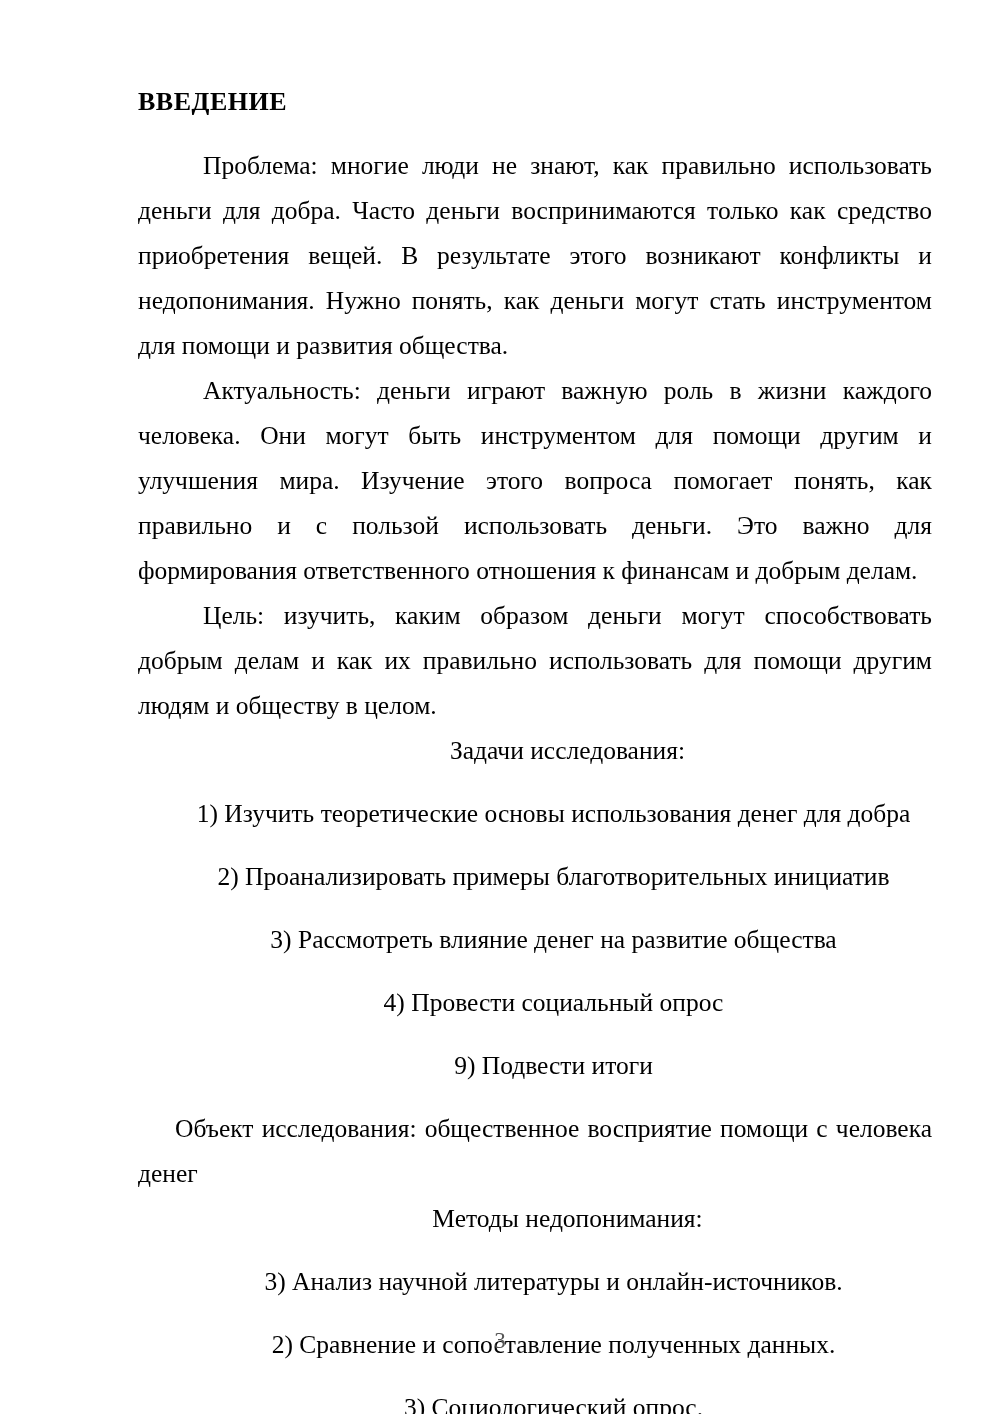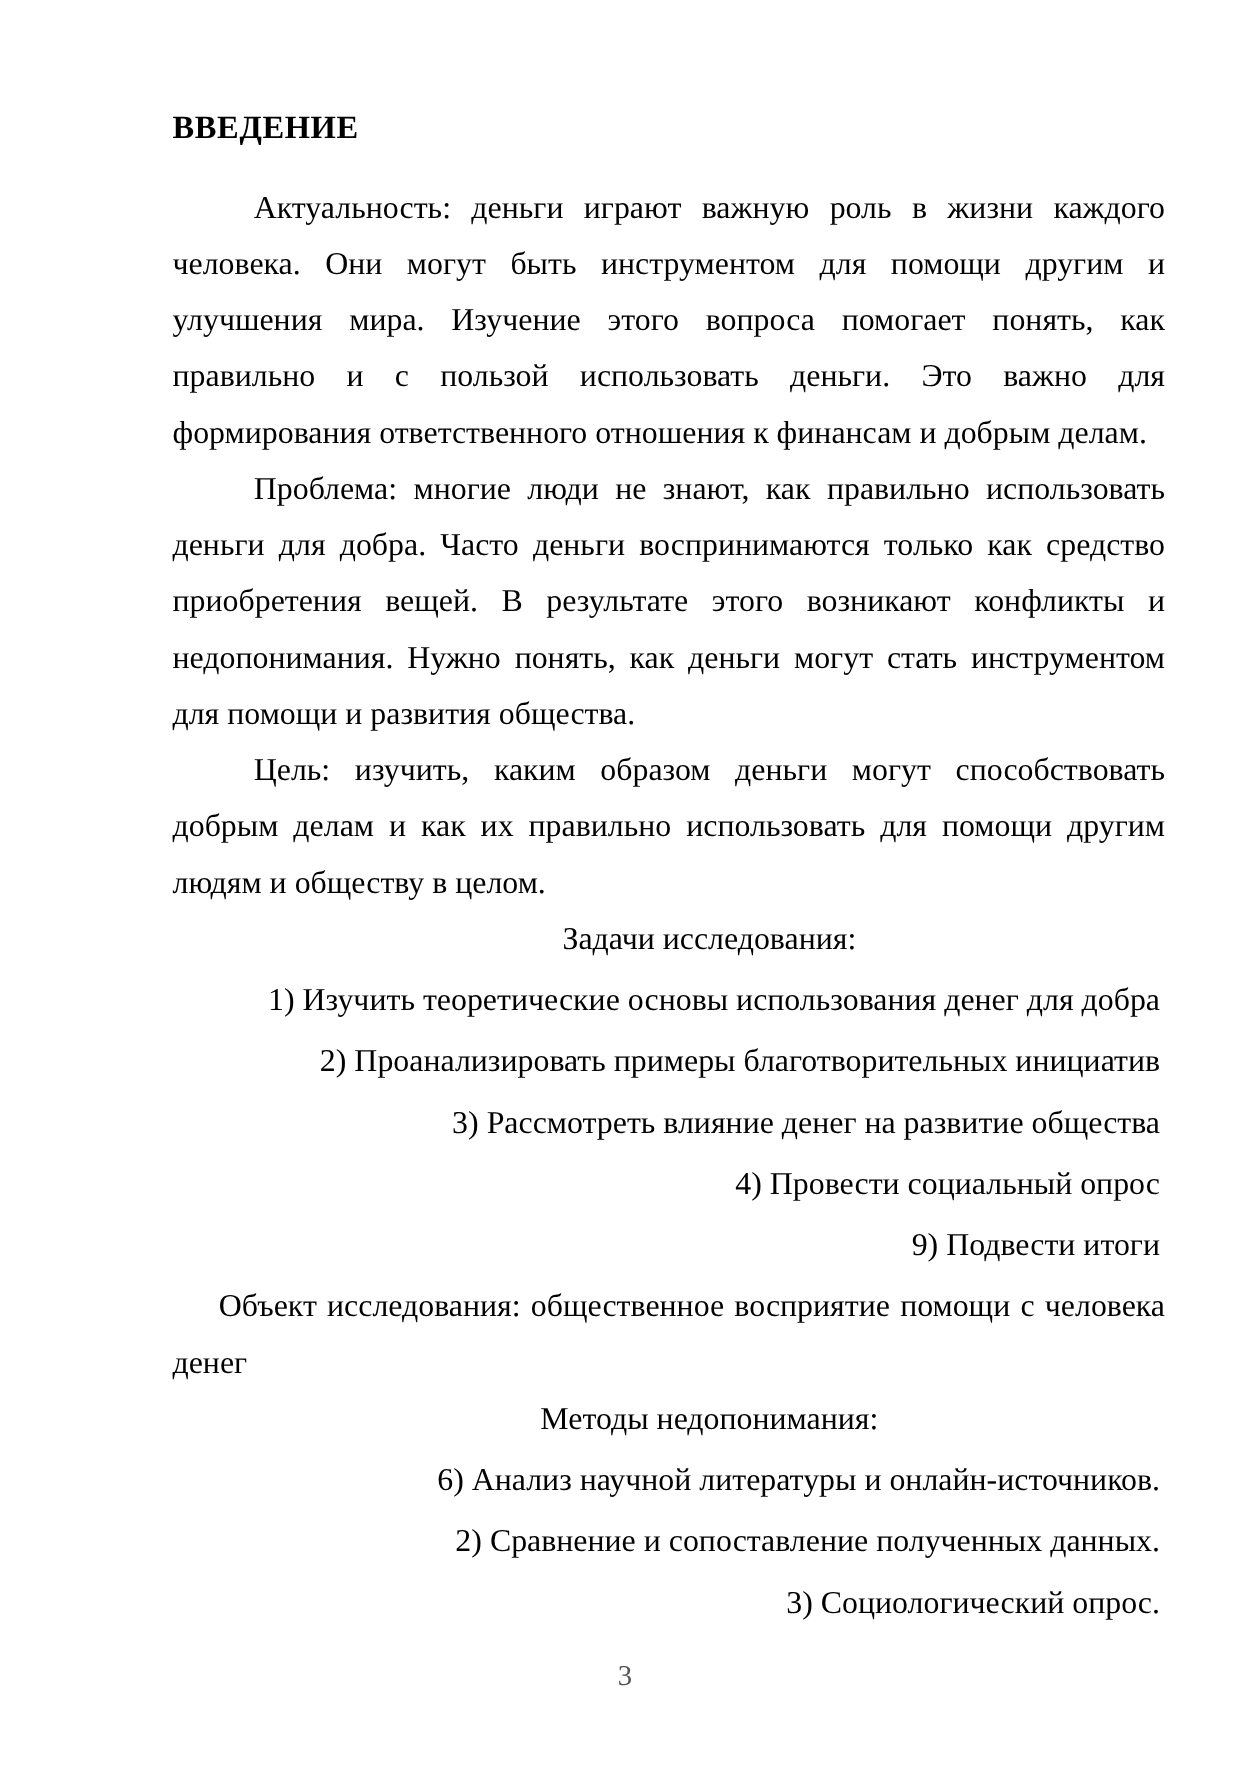--- a/index.html
+++ b/index.html
@@ -48,22 +48,22 @@
   }
   p.para.last-left {
     text-align: center;
   }
   p.para.indent-small {
     text-indent: 37px;
   }
   p.list-item {
     font-size: 25.5px;
     line-height: 45px;
-    margin: 4px;
-    text-align: right;
+    margin: 18px;
+    text-align: center;
     text-indent: 37px;
   }
   .page-number {
     position: absolute;
     left: 0;
     top: 1328px;
     width: 1000px;
     text-align: center;
     font-size: 23px;
     color: #555555;
@@ -71,40 +71,40 @@
   }
 </style>
 </head>
 <body>
 
 <div class="page">
   <div class="content">
 
     <h1 class="doc-title">ВВЕДЕНИЕ</h1>
 
+    <p class="para">Проблема: многие люди не знают, как правильно использовать деньги для добра. Часто деньги воспринимаются только как средство приобретения вещей. В результате этого возникают конфликты и недопонимания. Нужно понять, как деньги могут стать инструментом для помощи и развития общества.</p>
+
     <p class="para">Актуальность: деньги играют важную роль в жизни каждого человека. Они могут быть инструментом для помощи другим и улучшения мира. Изучение этого вопроса помогает понять, как правильно и с пользой использовать деньги. Это важно для формирования ответственного отношения к финансам и добрым делам.</p>
-
-    <p class="para">Проблема: многие люди не знают, как правильно использовать деньги для добра. Часто деньги воспринимаются только как средство приобретения вещей. В результате этого возникают конфликты и недопонимания. Нужно понять, как деньги могут стать инструментом для помощи и развития общества.</p>
 
     <p class="para">Цель: изучить, каким образом деньги могут способствовать добрым делам и как их правильно использовать для помощи другим людям и обществу в целом.</p>
 
     <p class="para last-left">Задачи исследования:</p>
 
     <p class="list-item">1) Изучить теоретические основы использования денег для добра</p>
     <p class="list-item">2) Проанализировать примеры благотворительных инициатив</p>
     <p class="list-item">3) Рассмотреть влияние денег на развитие общества</p>
     <p class="list-item">4) Провести социальный опрос</p>
     <p class="list-item">9) Подвести итоги</p>
 
     <p class="para indent-small">Объект исследования: общественное восприятие помощи с человека денег</p>
 
 
 
     <p class="para last-left">Методы недопонимания:</p>
 
-    <p class="list-item">6) Анализ научной литературы и онлайн-источников.</p>
+    <p class="list-item">3) Анализ научной литературы и онлайн-источников.</p>
     <p class="list-item">2) Сравнение и сопоставление полученных данных.</p>
     <p class="list-item">3) Социологический опрос.</p>
 
   </div>
 
   <div class="page-number">3</div>
 </div>
 
 </body></html>

